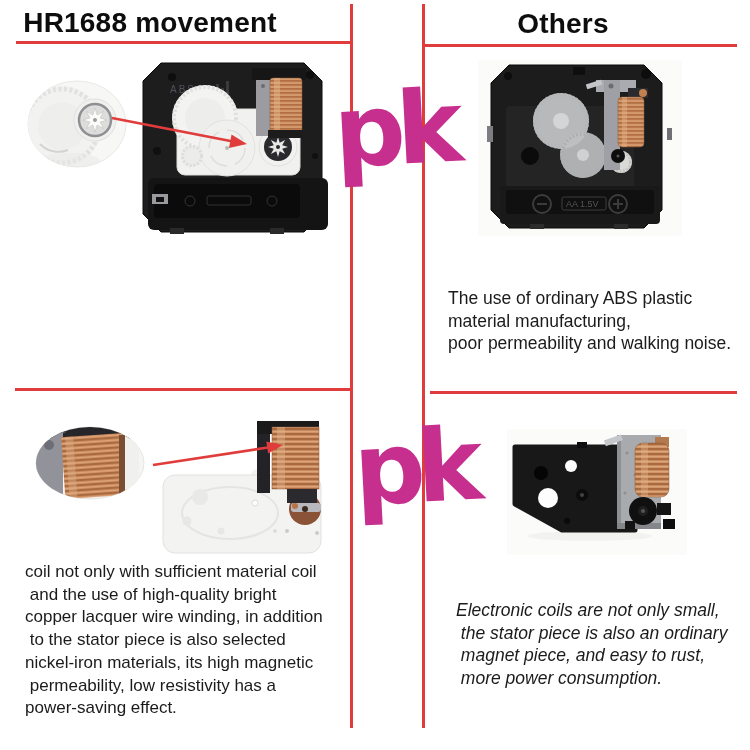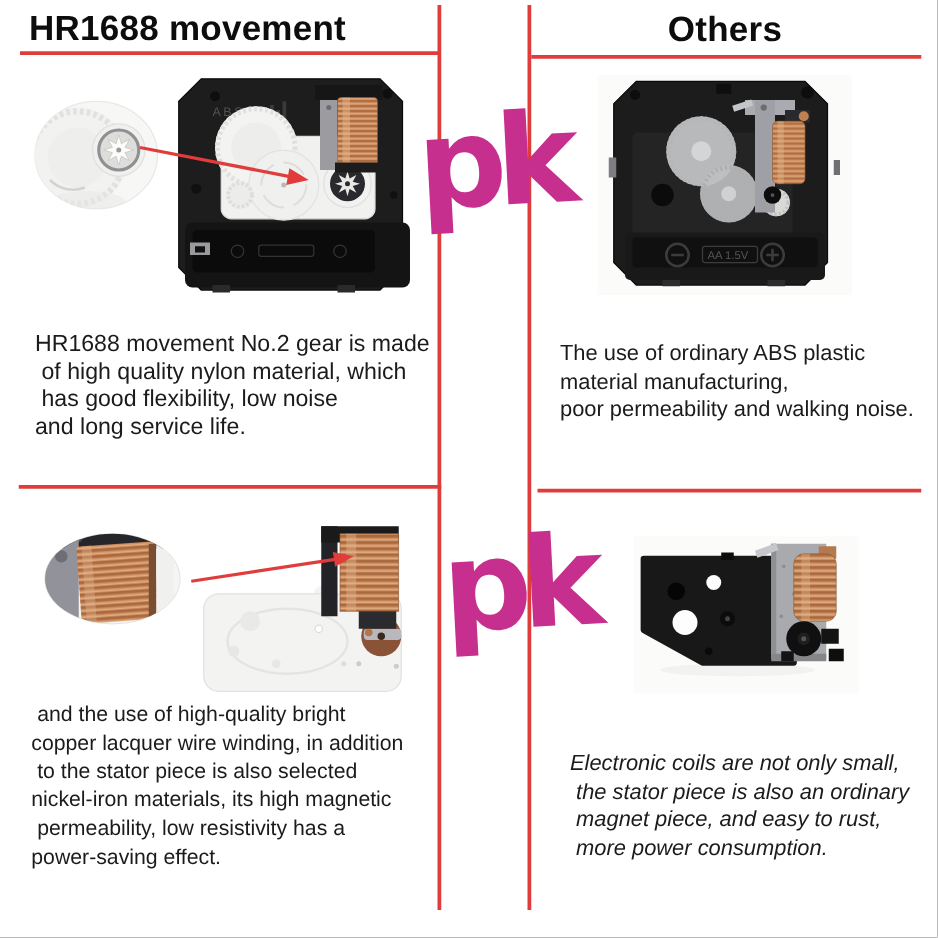--- a/index.html
+++ b/index.html
@@ -21,41 +21,41 @@
     color:var(--heading);text-align:center;letter-spacing:0.2px;
   }
   .vs{
     position:absolute;font-family:"DejaVu Sans",sans-serif;font-weight:bold;
     font-size:100px;line-height:1;color:var(--accent-pink);
     letter-spacing:-0.09em;transform:rotate(-3deg);z-index:5;
   }
   .caption{position:absolute;color:var(--text);}
   .cap-line{white-space:pre;}
   .cap-tl{font-size:18.5px;line-height:22px;}
-  .cap-tr{font-size:17.5px;line-height:22.5px;}
+  .cap-tr{font-size:17.5px;line-height:22.5px;margin-top:16px;}
   .cap-bl{font-size:17px;line-height:22.7px;}
   .cap-br{font-size:17.5px;line-height:22.5px;}
   svg{position:absolute;display:block;}
   .red-stroke{stroke:var(--accent-red);}
   .red-fill{fill:var(--accent-red);}
 </style>
 </head>
 <body>
 
 <div id="stage">
 
   <div class="redline" style="left:350px;top:4px;width:3px;height:724px;"></div>
   <div class="redline" style="left:422px;top:4px;width:3px;height:724px;"></div>
   <div class="redline" style="left:16px;top:41px;width:336px;height:3px;"></div>
   <div class="redline" style="left:425px;top:44px;width:312px;height:3px;"></div>
   <div class="redline" style="left:15px;top:388px;width:338px;height:3px;"></div>
   <div class="redline" style="left:430px;top:391px;width:307px;height:3px;"></div>
 
   <div class="heading" style="left:0;top:6px;width:300px;">HR1688 movement</div>
-  <div class="heading" style="left:440px;top:7px;width:280px;">Others</div>
+  <div class="heading" style="left:423px;top:7px;width:280px;">Others</div>
 
   <div class="vs" style="left:334px;top:80px;">pk</div>
   <div class="vs" style="left:354px;top:418px;">pk</div>
 
   <svg style="left:20px;top:56px;" width="312" height="186" viewBox="0 0 312 186">
     <defs>
       <pattern id="copA" patternUnits="userSpaceOnUse" width="6" height="4">
         <rect width="6" height="4" fill="#c9895c"></rect>
         <rect width="6" height="1.6" fill="#b06e42"></rect>
         <rect y="2.6" width="6" height="0.9" fill="#e0aa7e"></rect>
@@ -282,34 +282,29 @@
       <rect x="112" y="100" width="44" height="6" fill="#85868a"></rect>
       <circle cx="138" cy="88" r="14" fill="#101010"></circle>
       <circle cx="138" cy="88" r="5" fill="#1f1f22"></circle>
       <circle cx="138" cy="88" r="2" fill="#555"></circle>
       <rect x="152" y="80" width="14" height="12" fill="#141414"></rect>
       <rect x="158" y="96" width="12" height="10" fill="#0e0e0e"></rect>
       <rect x="120" y="98" width="10" height="8" fill="#131313"></rect>
     </g>
   </svg>
 
-  <div class="caption cap-tl" style="left:28px;top:264px;">
-    <div class="cap-line">HR1688 movement No.2 gear is made</div>
-    <div class="cap-line"> of high quality nylon material, which</div>
-    <div class="cap-line"> has good flexibility, low noise</div>
-    <div class="cap-line">and long service life.</div>
-  </div>
 
   <div class="caption cap-tr" style="left:448px;top:271px;">
     <div class="cap-line">The use of ordinary ABS plastic</div>
     <div class="cap-line">material manufacturing,</div>
     <div class="cap-line">poor permeability and walking noise.</div>
   </div>
 
   <div class="caption cap-bl" style="left:25px;top:561px;">
+    <div class="cap-line">coil not only with sufficient material coil</div>
     <div class="cap-line"> and the use of high-quality bright</div>
     <div class="cap-line">copper lacquer wire winding, in addition</div>
     <div class="cap-line"> to the stator piece is also selected</div>
     <div class="cap-line">nickel-iron materials, its high magnetic</div>
     <div class="cap-line"> permeability, low resistivity has a</div>
     <div class="cap-line">power-saving effect.</div>
   </div>
 
   <div class="caption cap-br" style="left:456px;top:599px;font-style:italic;">
     <div class="cap-line">Electronic coils are not only small,</div>

